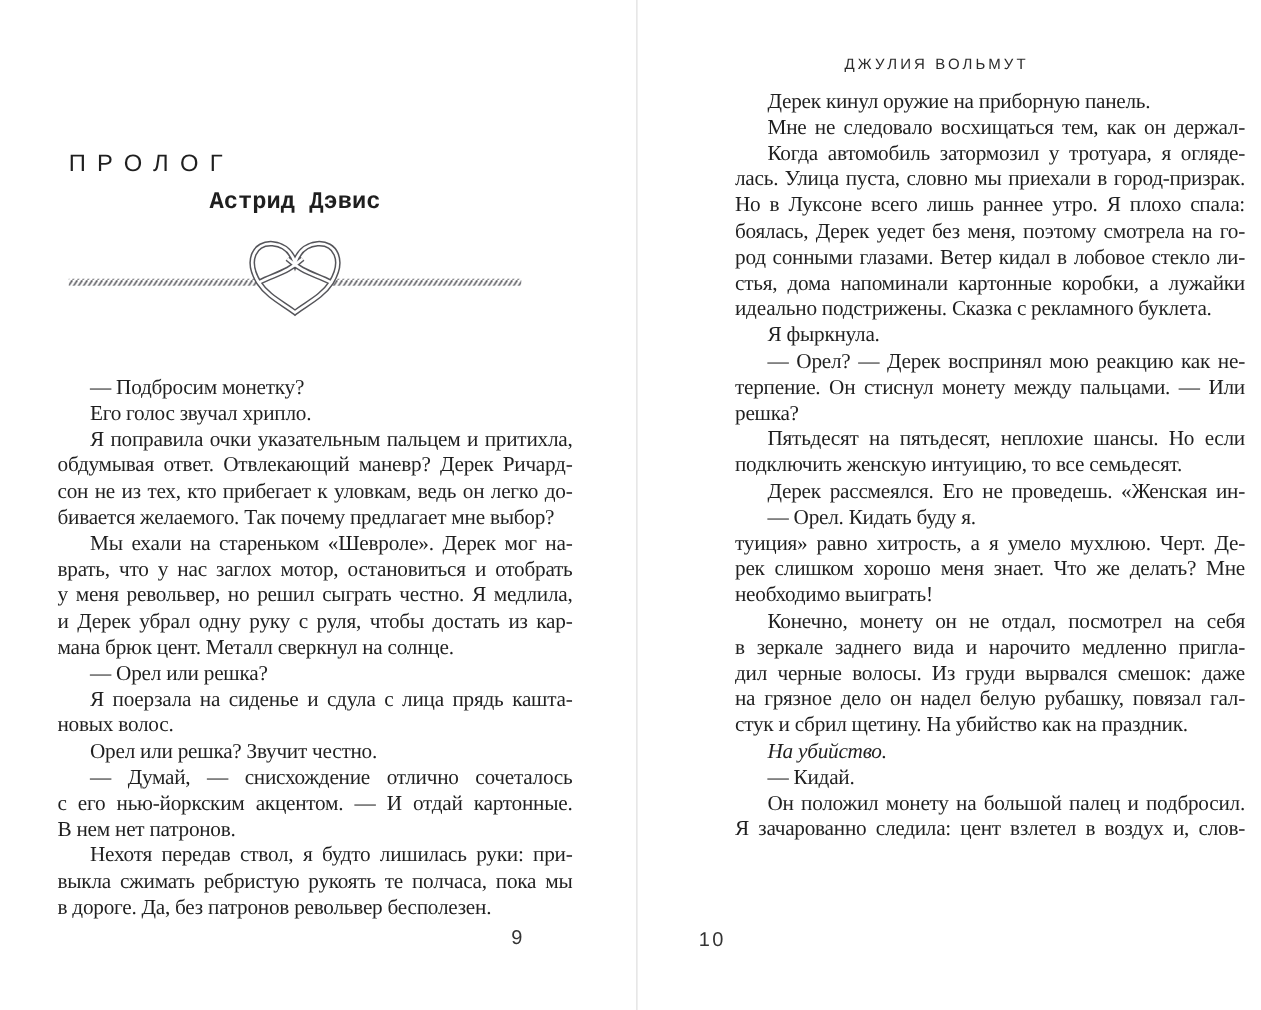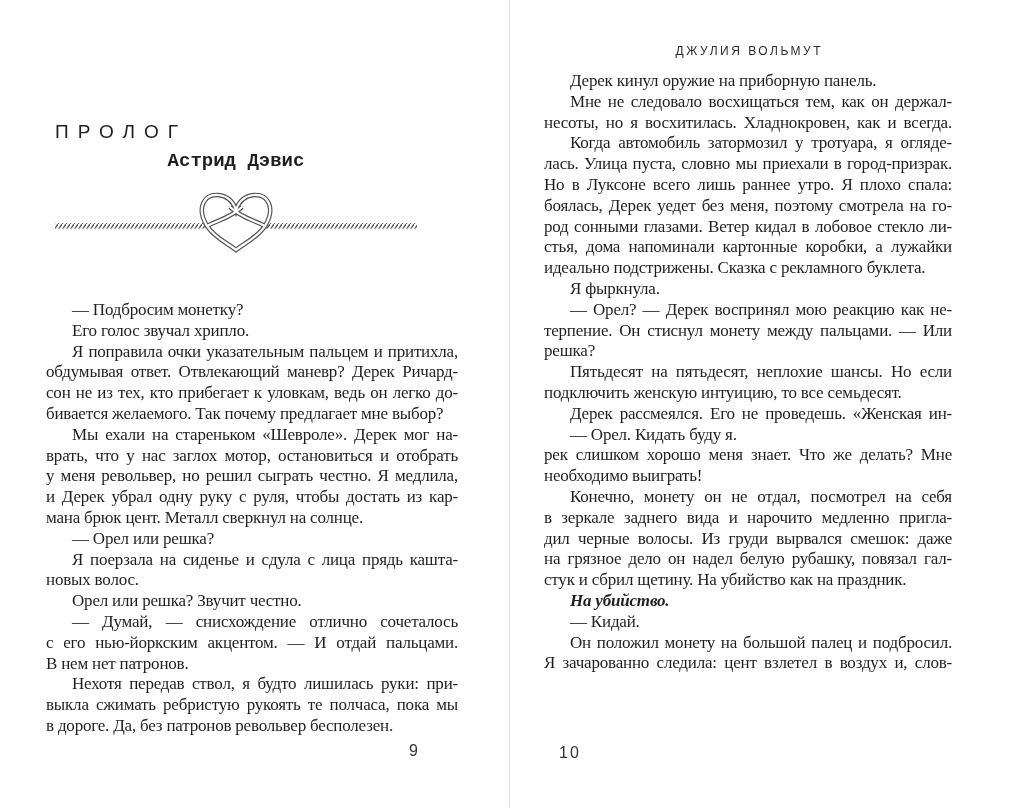--- a/index.html
+++ b/index.html
@@ -46,29 +46,29 @@
 
   .running-header{
     position:absolute;left:0;top:44px;width:100%;
     font-family:"Liberation Sans",sans-serif;
     font-size:12px;letter-spacing:2.5px;text-indent:2.5px;
     text-align:center;color:#2b2b2b;
   }
 
   .body-text{position:absolute;left:0;width:100%;font-size:17px;letter-spacing:-0.2px;}
   .body-text-left{top:300px;}
-  .body-text-right{top:71px;}
+  .body-text-right{top:71px;margin-left:44px;}
   .line{
     height:20.8px;overflow:hidden;
     text-align:justify;text-align-last:justify;
     white-space:normal;
   }
   .line.last{text-align:left;text-align-last:left;}
   .line.first{text-indent:26px;}
-  .line.italic{font-style:italic;font-weight:bold;}
+  .line.italic{font-style:italic;}
 
   .folio{
     position:absolute;
     font-family:"Liberation Sans",sans-serif;
     font-size:16px;color:var(--folio-color);
   }
   .folio-left{top:742px;right:40px;text-align:right;}
   .folio-right{top:744px;left:15px;letter-spacing:2px;}
 </style>
 </head>
@@ -111,52 +111,52 @@
         <div class="line first">Мы ехали на стареньком «Шевроле». Дерек мог на-</div>
         <div class="line">врать, что у нас заглох мотор, остановиться и отобрать</div>
         <div class="line">у меня револьвер, но решил сыграть честно. Я медлила,</div>
         <div class="line">и Дерек убрал одну руку с руля, чтобы достать из кар-</div>
         <div class="line last">мана брюк цент. Металл сверкнул на солнце.</div>
         <div class="line first last">— Орел или решка?</div>
         <div class="line first">Я поерзала на сиденье и сдула с лица прядь кашта-</div>
         <div class="line last">новых волос.</div>
         <div class="line first last">Орел или решка? Звучит честно.</div>
         <div class="line first">— Думай, — снисхождение отлично сочеталось</div>
-        <div class="line">с его нью-йоркским акцентом. — И отдай пальцами.</div>
+        <div class="line">с его нью-йоркским акцентом. — И отдай картонные.</div>
         <div class="line last">В нем нет патронов.</div>
         <div class="line first">Нехотя передав ствол, я будто лишилась руки: при-</div>
         <div class="line">выкла сжимать ребристую рукоять те полчаса, пока мы</div>
         <div class="line last">в дороге. Да, без патронов револьвер бесполезен.</div>
       </div>
 
     <div class="folio folio-left">9</div>
   </div>
 
   <div class="page page-right">
     <div class="running-header">ДЖУЛИЯ ВОЛЬМУТ</div>
 
     <div class="body-text body-text-right">
         <div class="line first last">Дерек кинул оружие на приборную панель.</div>
         <div class="line first">Мне не следовало восхищаться тем, как он держал-</div>
-        <div class="line">несоты, но я восхитилась. Хладнокровен, как и всегда.</div>
         <div class="line first">Когда автомобиль затормозил у тротуара, я огляде-</div>
         <div class="line">лась. Улица пуста, словно мы приехали в город-призрак.</div>
         <div class="line">Но в Луксоне всего лишь раннее утро. Я плохо спала:</div>
         <div class="line">боялась, Дерек уедет без меня, поэтому смотрела на го-</div>
         <div class="line">род сонными глазами. Ветер кидал в лобовое стекло ли-</div>
         <div class="line">стья, дома напоминали картонные коробки, а лужайки</div>
         <div class="line last">идеально подстрижены. Сказка с рекламного буклета.</div>
         <div class="line first last">Я фыркнула.</div>
         <div class="line first">— Орел? — Дерек воспринял мою реакцию как не-</div>
         <div class="line">терпение. Он стиснул монету между пальцами. — Или</div>
         <div class="line last">решка?</div>
         <div class="line first">Пятьдесят на пятьдесят, неплохие шансы. Но если</div>
         <div class="line last">подключить женскую интуицию, то все семьдесят.</div>
         <div class="line first">Дерек рассмеялся. Его не проведешь. «Женская ин-</div>
         <div class="line first last">— Орел. Кидать буду я.</div>
+        <div class="line">туиция» равно хитрость, а я умело мухлюю. Черт. Де-</div>
         <div class="line">рек слишком хорошо меня знает. Что же делать? Мне</div>
         <div class="line last">необходимо выиграть!</div>
         <div class="line first">Конечно, монету он не отдал, посмотрел на себя</div>
         <div class="line">в зеркале заднего вида и нарочито медленно пригла-</div>
         <div class="line">дил черные волосы. Из груди вырвался смешок: даже</div>
         <div class="line">на грязное дело он надел белую рубашку, повязал гал-</div>
         <div class="line last">стук и сбрил щетину. На убийство как на праздник.</div>
         <div class="line first last italic">На убийство.</div>
         <div class="line first last">— Кидай.</div>
         <div class="line first">Он положил монету на большой палец и подбросил.</div>

